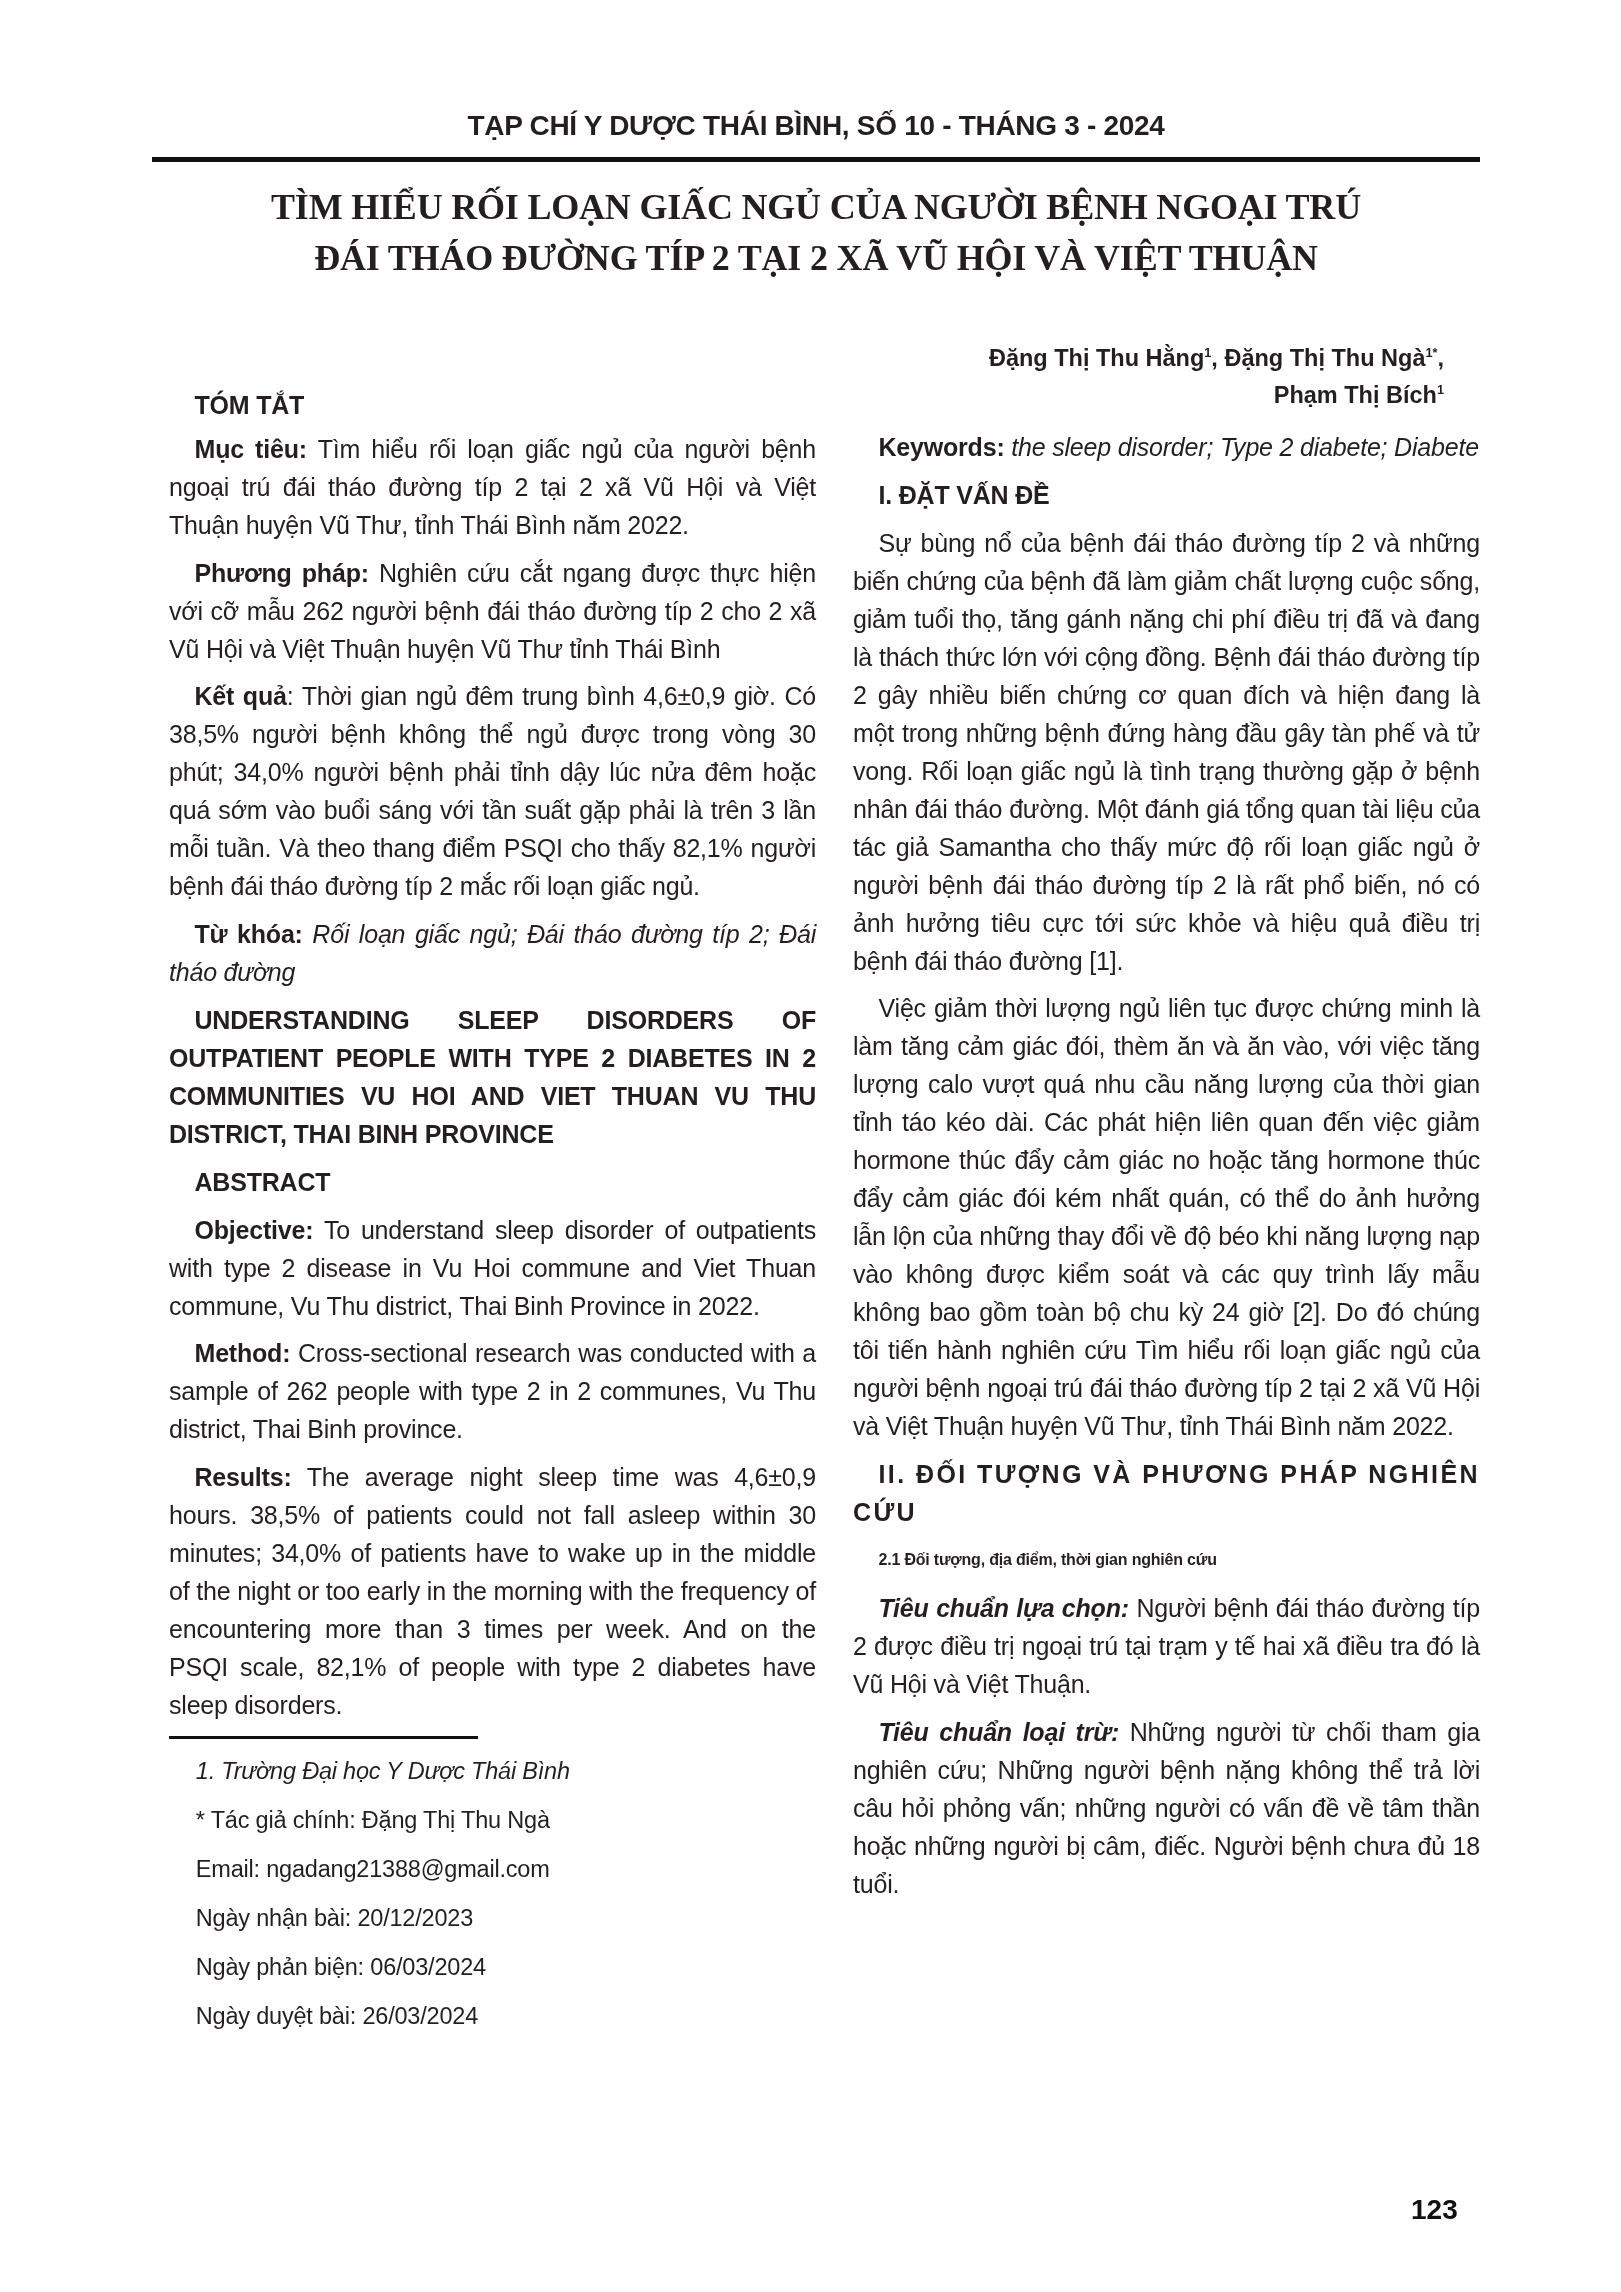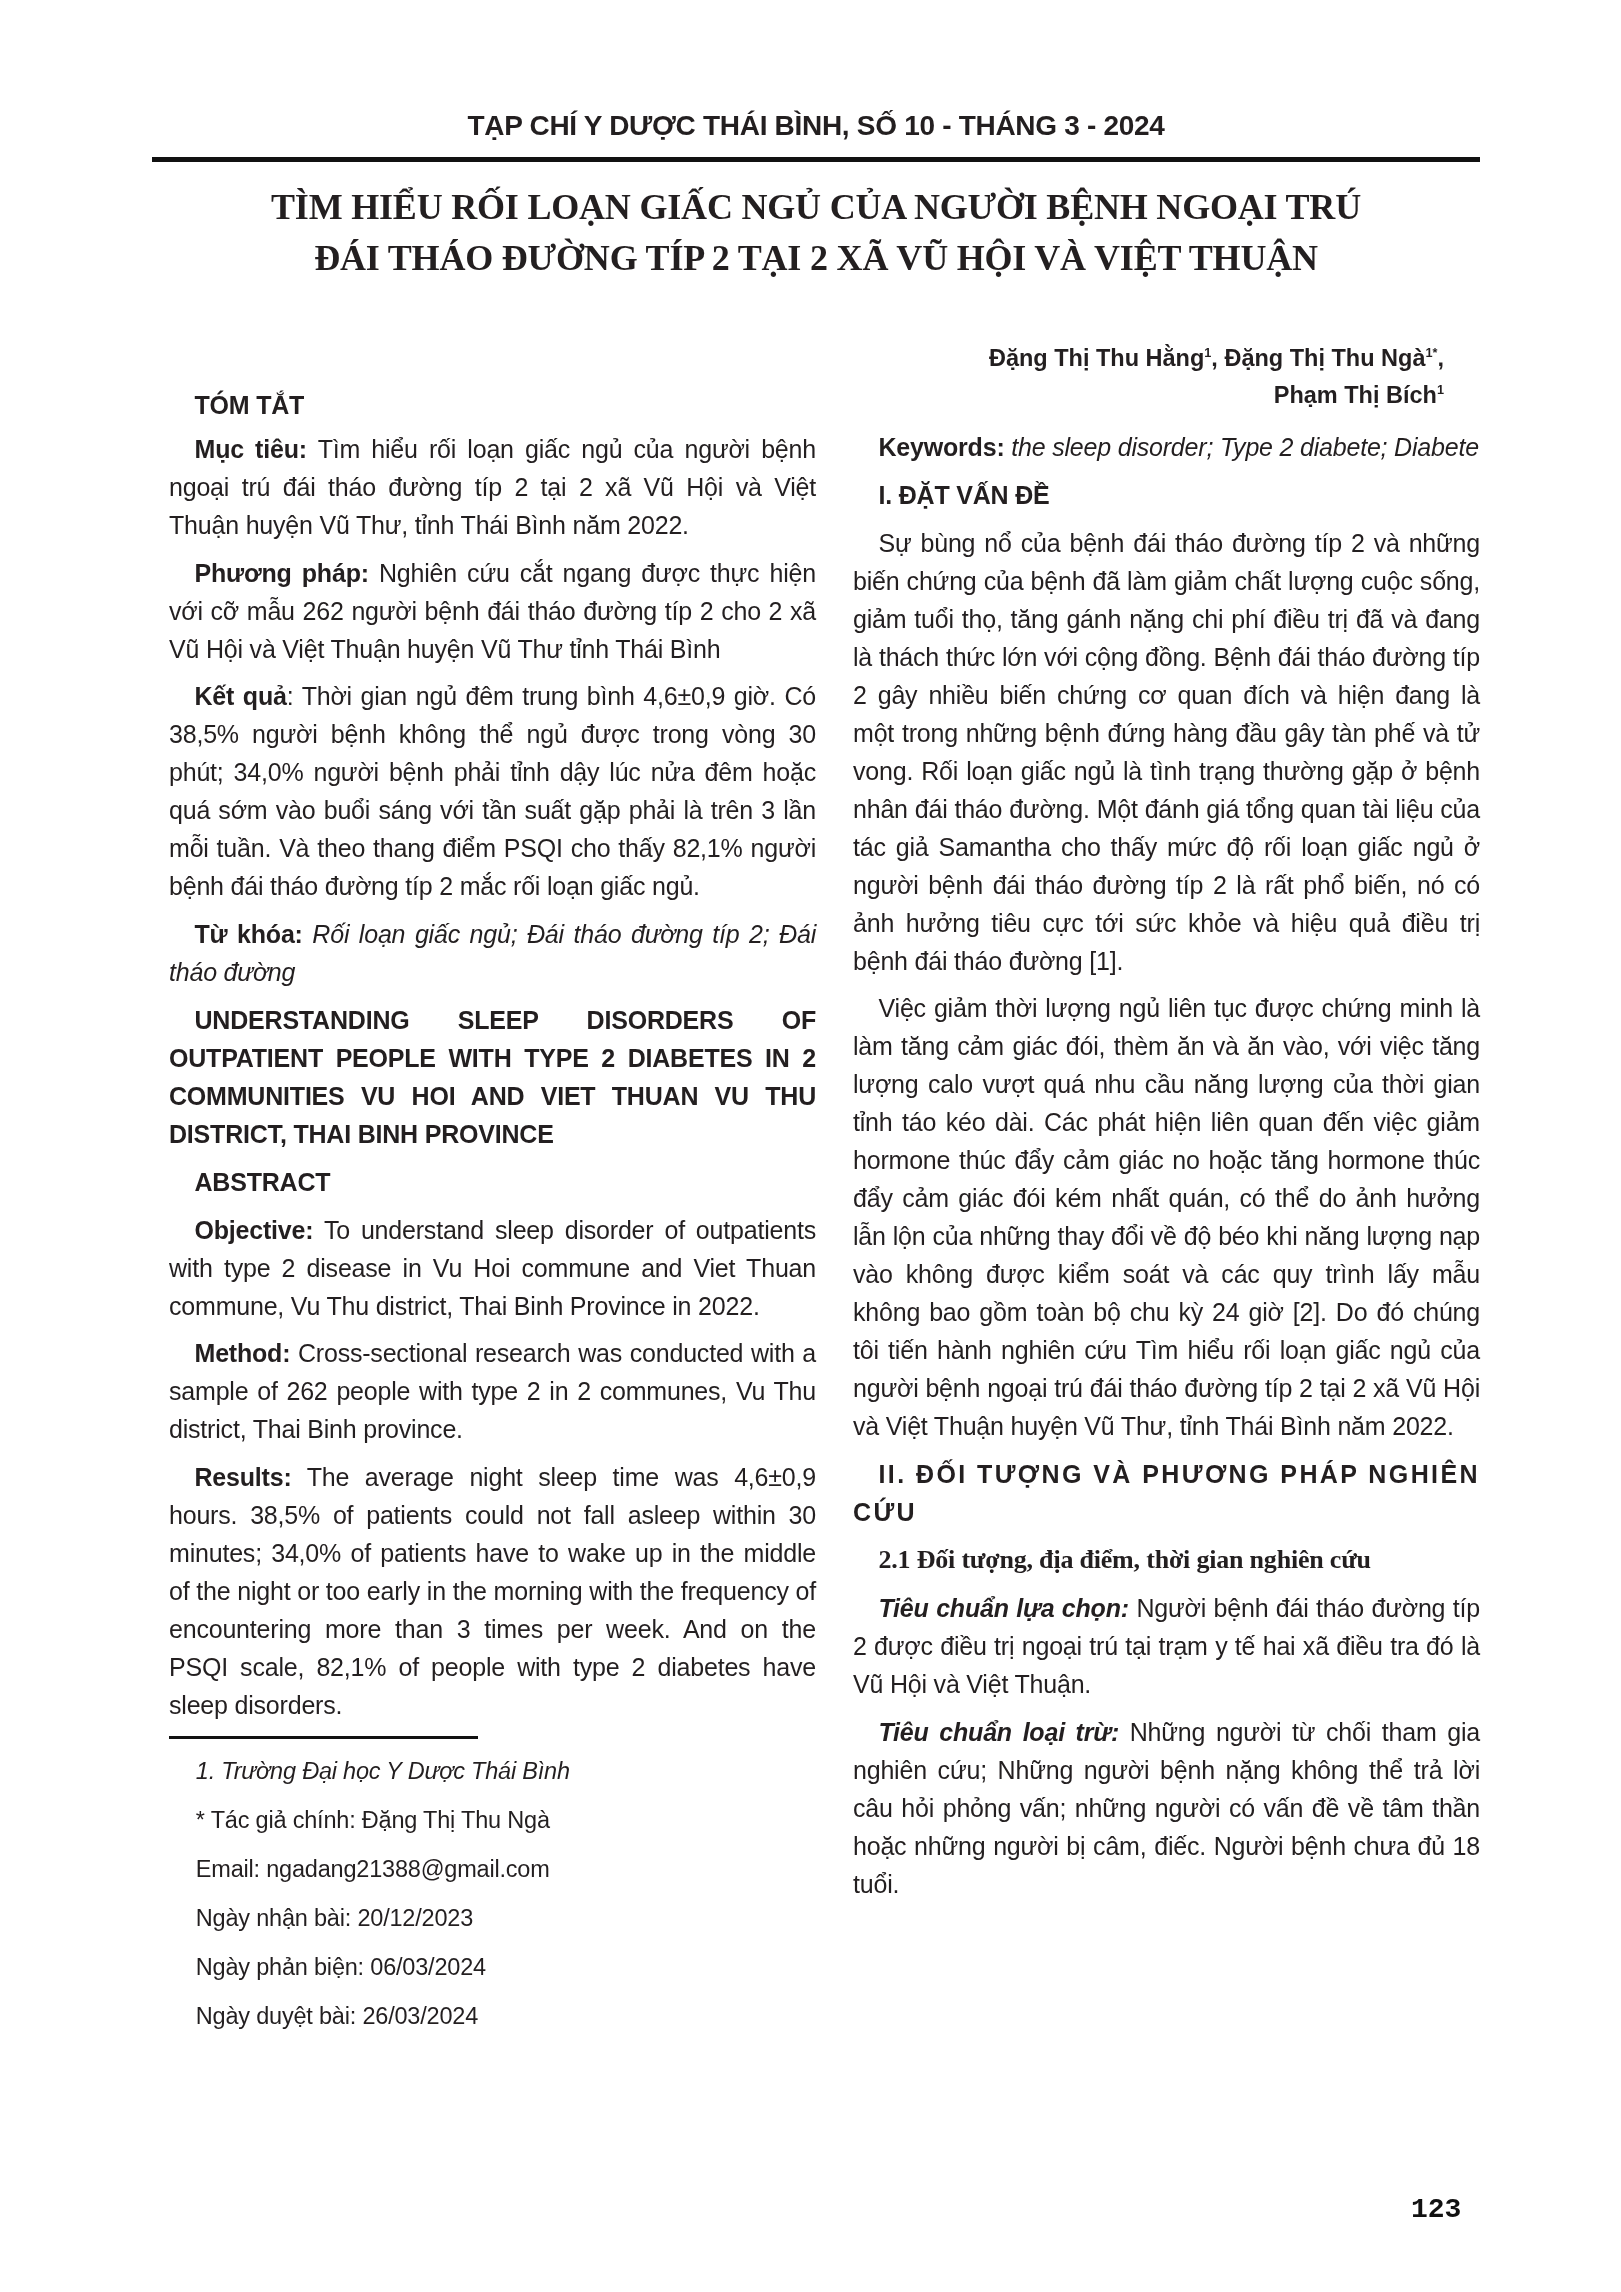--- a/index.html
+++ b/index.html
@@ -28,32 +28,32 @@
 
   .col {
     position: absolute; font-family: "Liberation Sans", sans-serif; font-size: 25px; line-height: 38px;
     color: #231f20; text-align: justify; letter-spacing: -0.2px;
   }
   #col-left { left: 169px; top: 386px; width: 647px; }
   #col-right { left: 853px; top: 428px; width: 627px; }
 
   .col p { margin: 0 0 9.8px 0; text-indent: 25.5px; }
   .col h2 { margin: 0 0 9.8px 0; font-size: 25px; font-weight: bold; text-indent: 25.5px; }
-  .col h3 { margin: 0 0 9.8px 0; font-size: 26px; font-weight: bold; text-indent: 25.5px; font-family: Liberation Serif, serif; }
+  .col h3 { margin: 0 0 9.8px 0; font-size: 16px; font-weight: bold; text-indent: 25.5px; }
   .en-title { font-weight: bold; text-indent: 25.5px; margin: 0 0 9.8px 0; }
   .col b { font-weight: bold; }
   .col i { font-style: italic; }
   .spaced { letter-spacing: 2.5px; }
 
   #footnote-rule { width: 309px; height: 2.9px; background: #111; margin: 11.8px 0 7.8px 0; }
   .footnotes { font-size: 23.5px; line-height: 34px; padding-left: 11.8px; text-align: left; }
   .footnotes div { margin: 15px; }
 
   #page-number {
-    position: absolute; left: 1411px; top: 2194px; font-family: Liberation Mono, monospace;
+    position: absolute; left: 1411px; top: 2194px; font-family: Liberation Sans, sans-serif;
     font-weight: bold; font-size: 28px; color: #111;
   }
 </style>
 </head>
 <body>
 
 <div id="journal-header">TẠP CHÍ Y DƯỢC THÁI BÌNH, SỐ 10 - THÁNG 3 - 2024</div>
 <div id="header-rule"></div>
 
 <div id="article-title">

